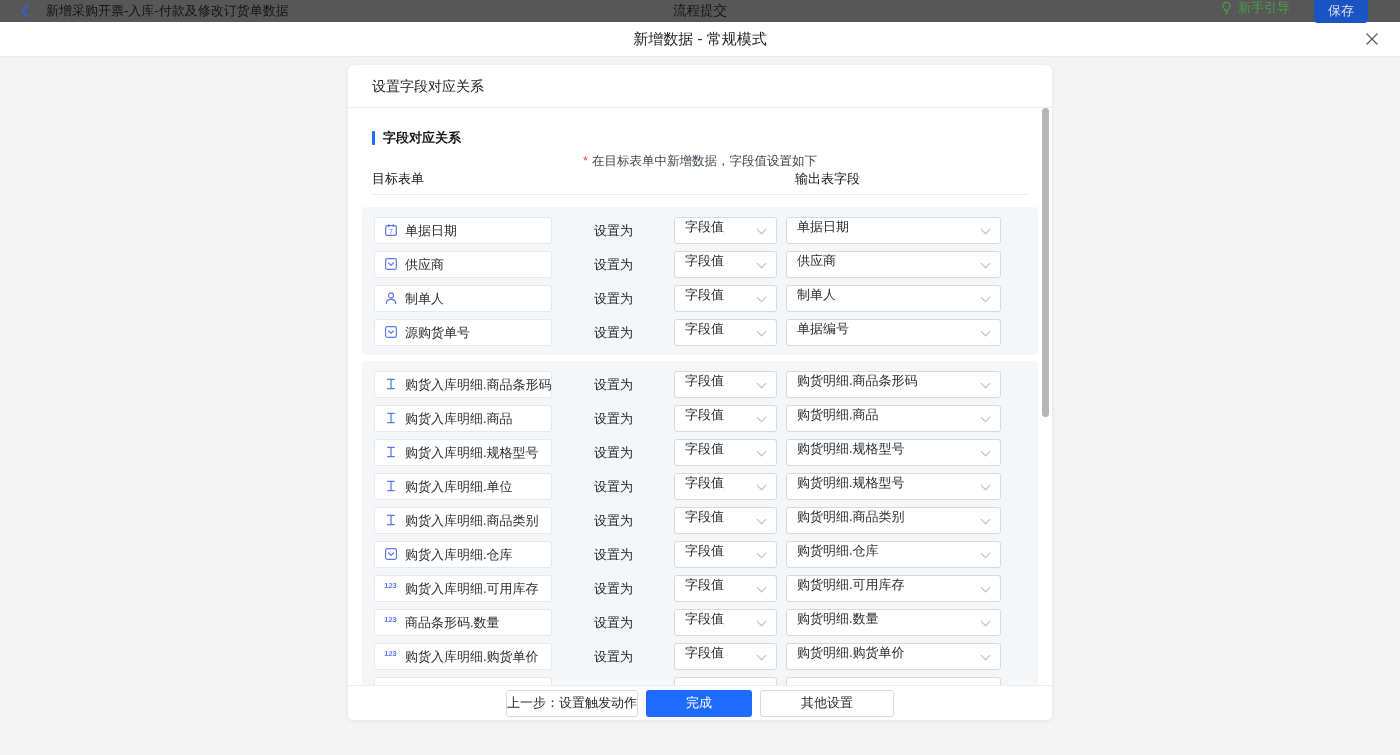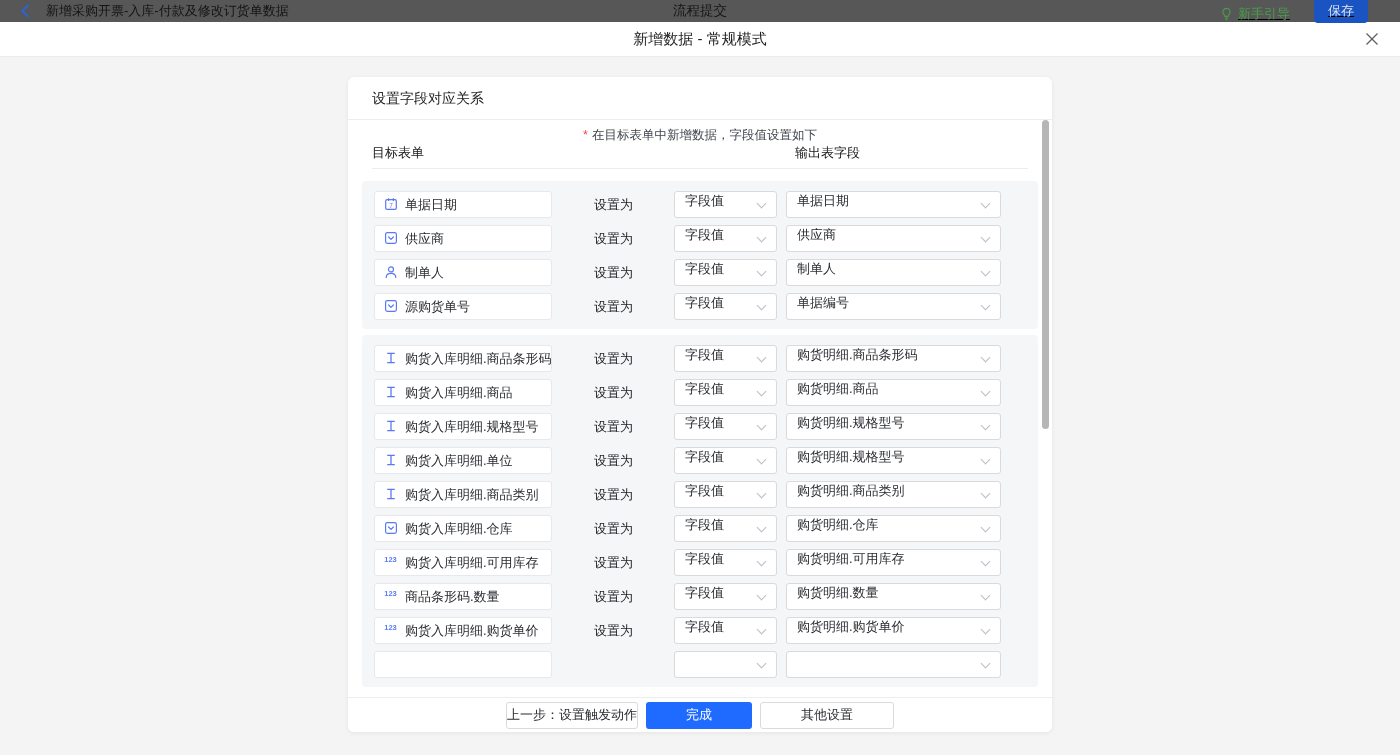--- a/index.html
+++ b/index.html
@@ -5,32 +5,32 @@
   * { box-sizing: border-box; margin: 0; padding: 0; }
   html, body { width: 1400px; height: 755px; overflow: hidden; }
   body { font-family: "Liberation Sans", "DejaVu Sans", sans-serif; background: #f4f4f4; position: relative; }
 
   
   .topbar { height: 22px; background: #575757; display: flex; align-items: center; padding: 0 32px 0 16px; position: relative; }
   .topbar-left { display: flex; align-items: center; gap: 12px; }
   .back-btn { width: 18px; height: 18px; display: flex; align-items: center; justify-content: center; cursor: pointer; }
   .topbar-title { font-size: 13px; color: #141414; }
   .topbar-center { position: absolute; left: 0; right: 0; text-align: center; font-size: 13.5px; color: #161616; pointer-events: none; }
-  .topbar-right { margin-left: auto; display: flex; align-items: flex-end; gap: 24px; position: relative; z-index: 1; text-decoration: underline; }
+  .topbar-right { margin-left: auto; display: flex; align-items: flex-start; gap: 24px; position: relative; z-index: 1; }
   .guide { display: flex; align-items: center; gap: 5px; font-size: 13px; color: #4a9d4a; cursor: pointer; }
   .save-btn { width: 54px; height: 24px; background: #1a53c2; color: #dde3ee; border: none; border-radius: 4px; font-size: 13px; cursor: pointer; font-family: inherit; }
 
   
   .modal-header { height: 35px; background: #fff; border-bottom: 1px solid #ececec; position: relative; display: flex; align-items: center; justify-content: center; }
   .modal-title { font-size: 15px; color: #1f1f1f; font-weight: 500; }
   .modal-close { position: absolute; right: 20px; top: 9px; width: 16px; height: 16px; cursor: pointer; display: flex; align-items: center; justify-content: center; }
 
   
   .main { position: relative; height: 682px; }
-  .card { position: absolute; left: 348px; top: 20px; width: 704px; height: 655px; background: #fff; border-radius: 6px; box-shadow: 0 1px 4px rgba(0,0,0,0.07); overflow: hidden; }
+  .card { position: absolute; left: 348px; top: 8px; width: 704px; height: 655px; background: #fff; border-radius: 6px; box-shadow: 0 1px 4px rgba(0,0,0,0.07); overflow: hidden; }
   .card-header { height: 43px; line-height: 42px; padding: 0 24px; font-size: 14px; color: #1d1d1f; border-bottom: 1px solid #ebedf0; }
   .card-body { padding: 0 24px; position: relative; }
 
   .section-title { margin-top: 22px; display: flex; align-items: center; gap: 8px; font-size: 13px; font-weight: bold; color: #17181a; height: 16px; }
   .section-bar { width: 3px; height: 14px; background: #1f6bff; border-radius: 1px; }
   .section-note { margin-top: 7px; font-size: 12.5px; color: #40464e; height: 16px; text-align: center; }
   .note-star { color: #f5483d; margin-right: 4px; }
 
   .cols { margin-top: 1px; position: relative; height: 16px; font-size: 13px; color: #17181a; padding-bottom: 8px; border-bottom: 1px solid #ebedf0; box-sizing: content-box; }
   .col-output { position: absolute; left: 423px; top: 0; }
@@ -94,20 +94,24 @@
         <line x1="12.5" y1="1.5" x2="1.5" y2="12.5" stroke="#5f5f5f" stroke-width="1.3"></line>
       </svg>
   </div>
 </div>
 
 <div class="main">
   <div class="card">
     <div class="card-header">设置字段对应关系</div>
 
     <div class="card-body">
+      <div class="section-title">
+        <span class="section-bar"></span>
+        <span>字段对应关系</span>
+      </div>
       <div class="section-note">
         <span class="note-star">*</span><span>在目标表单中新增数据，字段值设置如下</span>
       </div>
       <div class="cols">
         <span class="col-target">目标表单</span>
         <span class="col-output">输出表字段</span>
       </div>
 
       <div class="panel">
   <div class="map-row">

